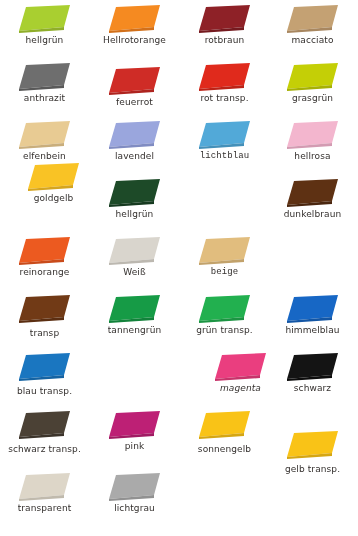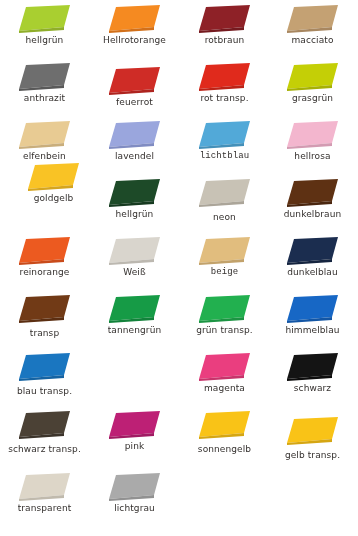--- a/index.html
+++ b/index.html
@@ -182,29 +182,20 @@
     </div>
     <div class="swatch-cell" style="left: 90px; top: 176px;">
       <div class="swatch-shape-wrap">
         <svg class="swatch-shape" width="56" height="30" viewBox="0 0 56 30">
           <polygon points="9,3 53,1 47,23 2,27" fill="#1d4a28"></polygon>
           <polygon points="2,27 47,23 47,26 2,29" fill="#163a20"></polygon>
         </svg>
       </div>
       <div class="swatch-label">hellgrün</div>
     </div>
-    <div class="swatch-cell" style="left: 180px; top: 176px;">
-      <div class="swatch-shape-wrap">
-        <svg class="swatch-shape" width="56" height="30" viewBox="0 0 56 30">
-          <polygon points="9,3 53,1 47,23 2,27" fill="#c8c2b5"></polygon>
-          <polygon points="2,27 47,23 47,26 2,29" fill="#aba599"></polygon>
-        </svg>
-      </div>
-      <div class="swatch-label low">neon</div>
-    </div>
     <div class="swatch-cell" style="left: 268px; top: 176px;">
       <div class="swatch-shape-wrap">
         <svg class="swatch-shape" width="56" height="30" viewBox="0 0 56 30">
           <polygon points="9,3 53,1 47,23 2,27" fill="#5e3113"></polygon>
           <polygon points="2,27 47,23 47,26 2,29" fill="#4a260f"></polygon>
         </svg>
       </div>
       <div class="swatch-label">dunkelbraun</div>
     </div>
     <div class="swatch-cell" style="left: 0px; top: 234px;">
@@ -227,29 +218,20 @@
     </div>
     <div class="swatch-cell" style="left: 180px; top: 234px; font-family: Liberation Mono, monospace;">
       <div class="swatch-shape-wrap">
         <svg class="swatch-shape" width="56" height="30" viewBox="0 0 56 30">
           <polygon points="9,3 53,1 47,23 2,27" fill="#e1bd7e"></polygon>
           <polygon points="2,27 47,23 47,26 2,29" fill="#c2a26b"></polygon>
         </svg>
       </div>
       <div class="swatch-label">beige</div>
     </div>
-    <div class="swatch-cell" style="left: 268px; top: 234px;">
-      <div class="swatch-shape-wrap">
-        <svg class="swatch-shape" width="56" height="30" viewBox="0 0 56 30">
-          <polygon points="9,3 53,1 47,23 2,27" fill="#1b2d4f"></polygon>
-          <polygon points="2,27 47,23 47,26 2,29" fill="#15243f"></polygon>
-        </svg>
-      </div>
-      <div class="swatch-label">dunkelblau</div>
-    </div>
     <div class="swatch-cell" style="left: 0px; top: 292px;">
       <div class="swatch-shape-wrap">
         <svg class="swatch-shape" width="56" height="30" viewBox="0 0 56 30">
           <polygon points="9,3 53,1 47,23 2,27" fill="#713a16"></polygon>
           <polygon points="2,27 47,23 47,26 2,29" fill="#5b2e11"></polygon>
         </svg>
       </div>
       <div class="swatch-label low">transp</div>
     </div>
     <div class="swatch-cell" style="left: 90px; top: 292px;">
@@ -281,21 +263,21 @@
     </div>
     <div class="swatch-cell" style="left: 0px; top: 350px;">
       <div class="swatch-shape-wrap">
         <svg class="swatch-shape" width="56" height="30" viewBox="0 0 56 30">
           <polygon points="9,3 53,1 47,23 2,27" fill="#1a76c0"></polygon>
           <polygon points="2,27 47,23 47,26 2,29" fill="#1563a2"></polygon>
         </svg>
       </div>
       <div class="swatch-label low">blau transp.</div>
     </div>
-    <div class="swatch-cell" style="left: 180px; top: 350px;">
+    <div class="swatch-cell" style="left: 196px; top: 350px; font-style: italic;">
       <div class="swatch-shape-wrap">
         <svg class="swatch-shape" width="56" height="30" viewBox="0 0 56 30">
           <polygon points="9,3 53,1 47,23 2,27" fill="#ea3e7f"></polygon>
           <polygon points="2,27 47,23 47,26 2,29" fill="#c7346b"></polygon>
         </svg>
       </div>
       <div class="swatch-label">magenta</div>
     </div>
     <div class="swatch-cell" style="left: 268px; top: 350px;">
       <div class="swatch-shape-wrap">
@@ -326,21 +308,21 @@
     </div>
     <div class="swatch-cell" style="left: 180px; top: 408px;">
       <div class="swatch-shape-wrap">
         <svg class="swatch-shape" width="56" height="30" viewBox="0 0 56 30">
           <polygon points="9,3 53,1 47,23 2,27" fill="#f9c317"></polygon>
           <polygon points="2,27 47,23 47,26 2,29" fill="#d5a613"></polygon>
         </svg>
       </div>
       <div class="swatch-label low">sonnengelb</div>
     </div>
-    <div class="swatch-cell" style="left: 268px; top: 414px;">
+    <div class="swatch-cell" style="left: 268px; top: 428px;">
       <div class="swatch-shape-wrap">
         <svg class="swatch-shape" width="56" height="30" viewBox="0 0 56 30">
           <polygon points="9,3 53,1 47,23 2,27" fill="#f9c317"></polygon>
           <polygon points="2,27 47,23 47,26 2,29" fill="#d5a613"></polygon>
         </svg>
       </div>
       <div class="swatch-label low">gelb transp.</div>
     </div>
     <div class="swatch-cell" style="left: 0px; top: 470px;">
       <div class="swatch-shape-wrap">

